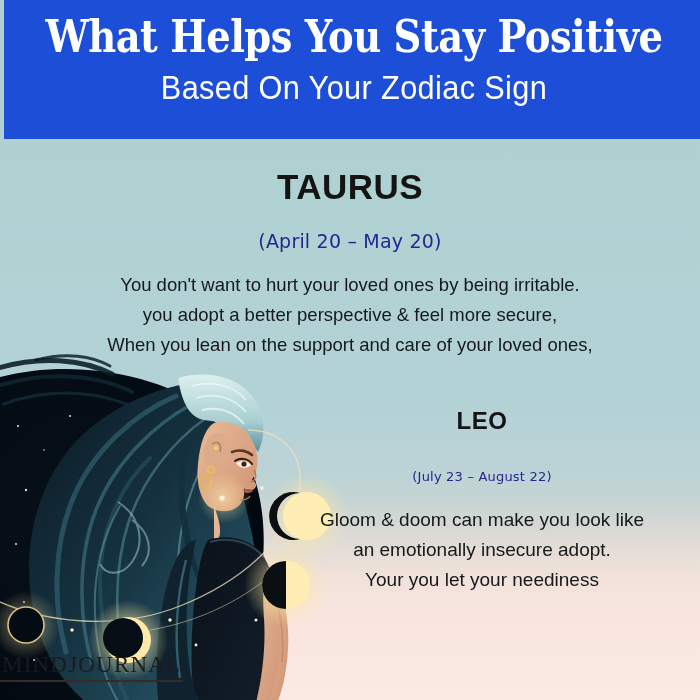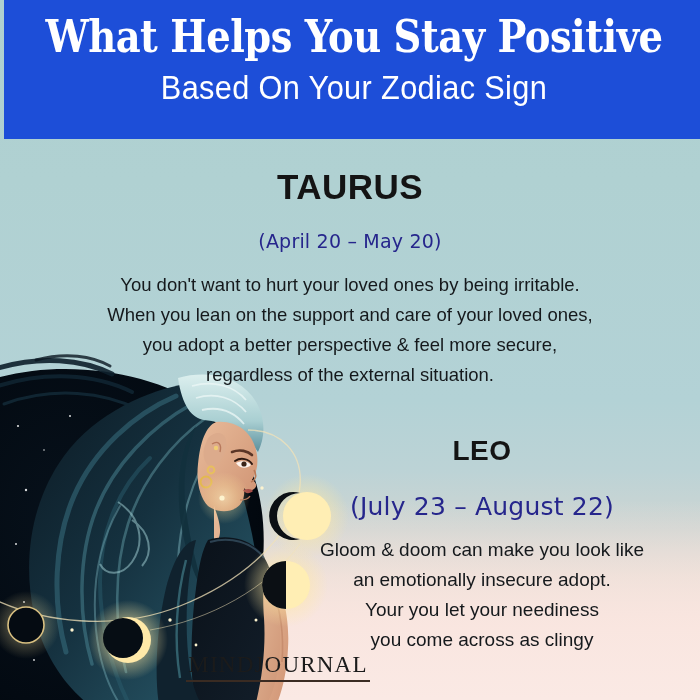--- a/index.html
+++ b/index.html
@@ -116,29 +116,29 @@
   #taurus .sign-dates{ padding-top:4px; }
   #taurus .sign-body{ padding-top:10px; }
 
   
   #leo{ padding-top:24px; }
   #leo .inner{
     width:420px;
     margin-left:272px;
     text-align:center;
   }
-  #leo .sign-name{ font-size:28px; }
-  #leo .sign-dates{ padding-top:6px; font-size:25px;}
+  #leo .sign-name{ font-size:24px; }
+  #leo .sign-dates{ padding-top:6px; font-size:13px;}
   #leo .sign-body{ padding-top:9px; font-size:19px; line-height:30px;}
 
   
   .footer{
     position:absolute;
     left:0;bottom:18px;width:556px;
-    text-align:center;
+    text-align:left;
     z-index:5;
   }
   .logo{
     display:inline-block;
     font-family:"Liberation Serif", serif;
     font-size:23px;
     letter-spacing:1.2px;
     color:#1b1b1b;
     border-bottom:2px solid #3a2b22;
     padding:0 2px 2px 2px;
@@ -357,35 +357,33 @@
     <h2 class="subtitle">Based On Your Zodiac Sign</h2>
   </div>
 
   <div class="content">
 
     <section class="sign-block" id="taurus">
       <h3 class="sign-name">TAURUS</h3>
       <p class="sign-dates">(April 20 – May 20)</p>
       <div class="sign-body">
         <div>You don't want to hurt your loved ones by being irritable.</div>
+        <div>you adopt a better perspective &amp; feel more secure,</div>
         <div>When you lean on the support and care of your loved ones,</div>
-        <div>you adopt a better perspective &amp; feel more secure,</div>
-        <div>regardless of the external situation.</div>
       </div>
     </section>
 
     <section class="sign-block" id="leo">
       <div class="inner">
         <h3 class="sign-name">LEO</h3>
         <p class="sign-dates">(July 23 – August 22)</p>
         <div class="sign-body">
           <div>Gloom &amp; doom can make you look like</div>
           <div>an emotionally insecure adopt.</div>
           <div>Your you let your neediness</div>
-          <div>you come across as clingy</div>
         </div>
       </div>
     </section>
   </div>
 
   <div class="footer">
     <span class="logo"><span class="cap">MIND</span><span class="cap">JOURNAL</span></span>
   </div>
 
 </div>

